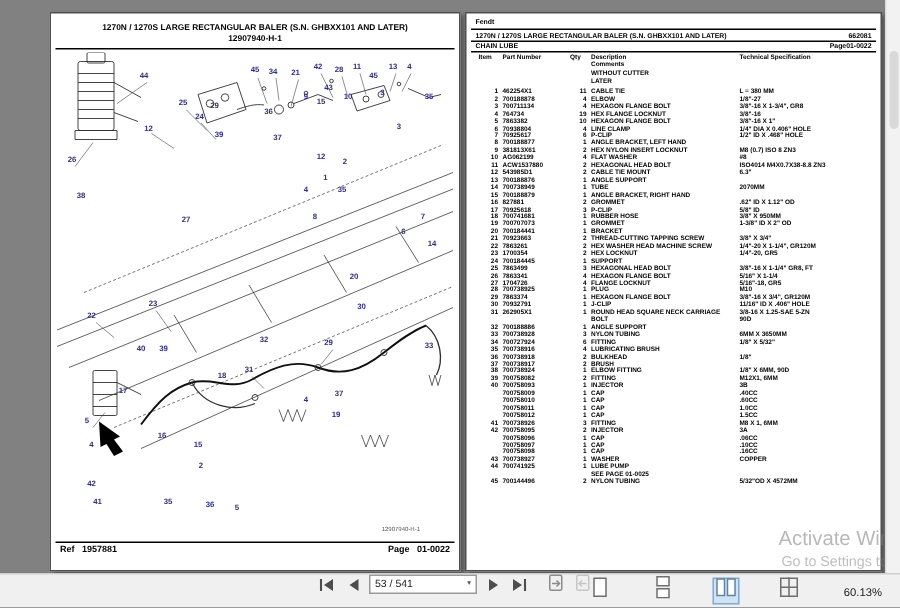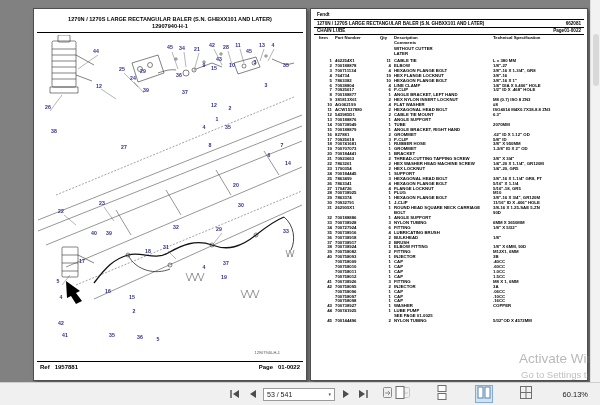--- a/index.html
+++ b/index.html
@@ -61,22 +61,22 @@
 
   
   .vscroll{position:absolute;right:0;top:0;width:9px;bottom:22px;
            background:#f2f2f2;border-left:1px solid #dddddd;}
   .vthumb{position:absolute;right:1px;top:34px;width:6px;height:52px;
           background:#d9d9d9;border-radius:3px;}
 
   
   .toolbar{position:absolute;left:0;right:0;bottom:0;height:22px;
            background:#f0f0f0;border-top:1px solid #cfcfcf;}
-  .tb-center{position:absolute;left:227px;top:0;height:22px;
-             display:flex;align-items:center;gap:3px;}
+  .tb-center{position:absolute;left:210px;top:0;height:22px;
+             display:flex;gap:3px;}
   .tb-btn{width:15px;height:16px;display:flex;align-items:center;justify-content:center;}
   .pagebox{width:72px;height:13px;background:#fff;border:1px solid #9a9a9a;
            display:flex;align-items:center;justify-content:space-between;
            padding:0 3px;box-sizing:border-box;}
   .pagebox input{border:none;outline:none;width:54px;font-size:7px;padding:0;
                  font-family:inherit;color:#222;background:transparent;}
   .caret{font-size:5px;color:#555;line-height:1;}
   .hist{margin-left:6px;}
   .tb-right{position:absolute;right:12px;top:0;height:22px;
             display:flex;align-items:center;gap:24px;}

